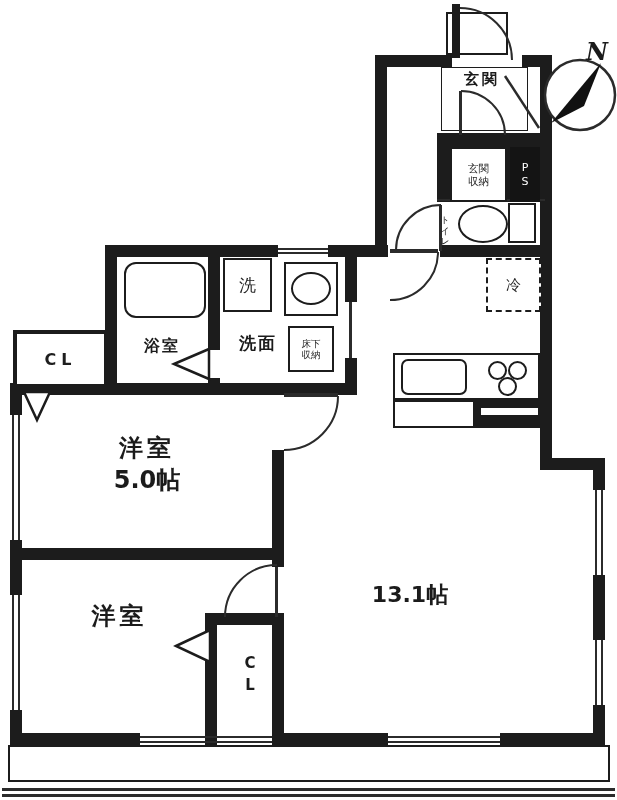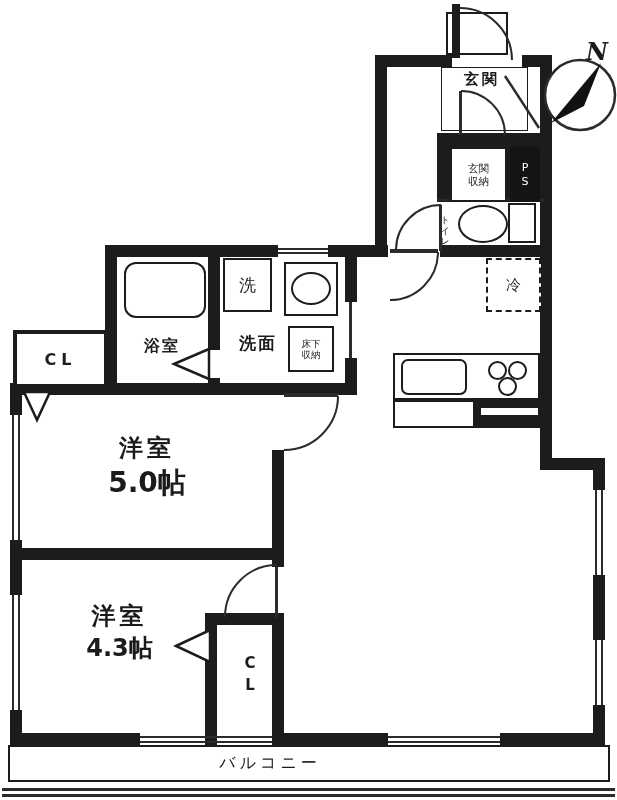--- a/index.html
+++ b/index.html
@@ -149,24 +149,23 @@
   <div class="line" style="left:349px;top:302px;width:3px;height:56px"></div>
 
   <div class="box" style="left:8px;top:745px;width:602px;height:37px;border-width:2.5px"></div>
   <div class="line" style="left:2px;top:788px;width:613px;height:3px"></div>
   <div class="line" style="left:2px;top:794px;width:613px;height:3px"></div>
 
   <div class="lbl bold" style="left:432px;top:70px;width:100px;font-size:15px;letter-spacing:3px">玄関</div>
   <div class="lbl bold" style="left:117px;top:336px;width:90px;font-size:16px;letter-spacing:2px">浴室</div>
   <div class="lbl bold" style="left:222px;top:332px;width:72px;font-size:17px;letter-spacing:2px">洗面</div>
   <div class="lbl bold" style="left:62px;top:432px;width:170px;font-size:24px;letter-spacing:4px">洋室</div>
-  <div class="lbl bold" style="left:62px;top:464px;width:170px;font-size:28px">5.0帖</div>
+  <div class="lbl bold" style="left:62px;top:464px;width:170px;font-size:24px">5.0帖</div>
   <div class="lbl bold" style="left:32px;top:600px;width:175px;font-size:24px;letter-spacing:4px">洋室</div>
-  <div class="lbl bold" style="left:32px;top:632px;width:175px;font-size:24px">4.3帖</div>
-  <div class="lbl" style="left:160px;top:753px;width:220px;font-size:16px;letter-spacing:4px">バルコニー</div>
+  <div class="lbl bold" style="left:330px;top:580px;width:160px;font-size:22px">13.1帖</div>
 
   <svg class="overlay" width="617" height="800" viewBox="0 0 617 800">
 
     <path d="M 460 8 A 52 52 0 0 1 512 60" fill="none" stroke="#2b2b2b" stroke-width="2"></path>
     <path d="M 461 91 A 44 44 0 0 1 505 135" fill="none" stroke="#2b2b2b" stroke-width="2"></path>
     <path d="M 441 205 A 45 45 0 0 0 396 250" fill="none" stroke="#2b2b2b" stroke-width="2"></path>
     <path d="M 438 252 A 48 48 0 0 1 390 300" fill="none" stroke="#2b2b2b" stroke-width="2"></path>
     <path d="M 338 396 A 54 54 0 0 1 284 450" fill="none" stroke="#2b2b2b" stroke-width="2"></path>
     <path d="M 225 617 A 52 52 0 0 1 277 565" fill="none" stroke="#2b2b2b" stroke-width="2"></path>
 

